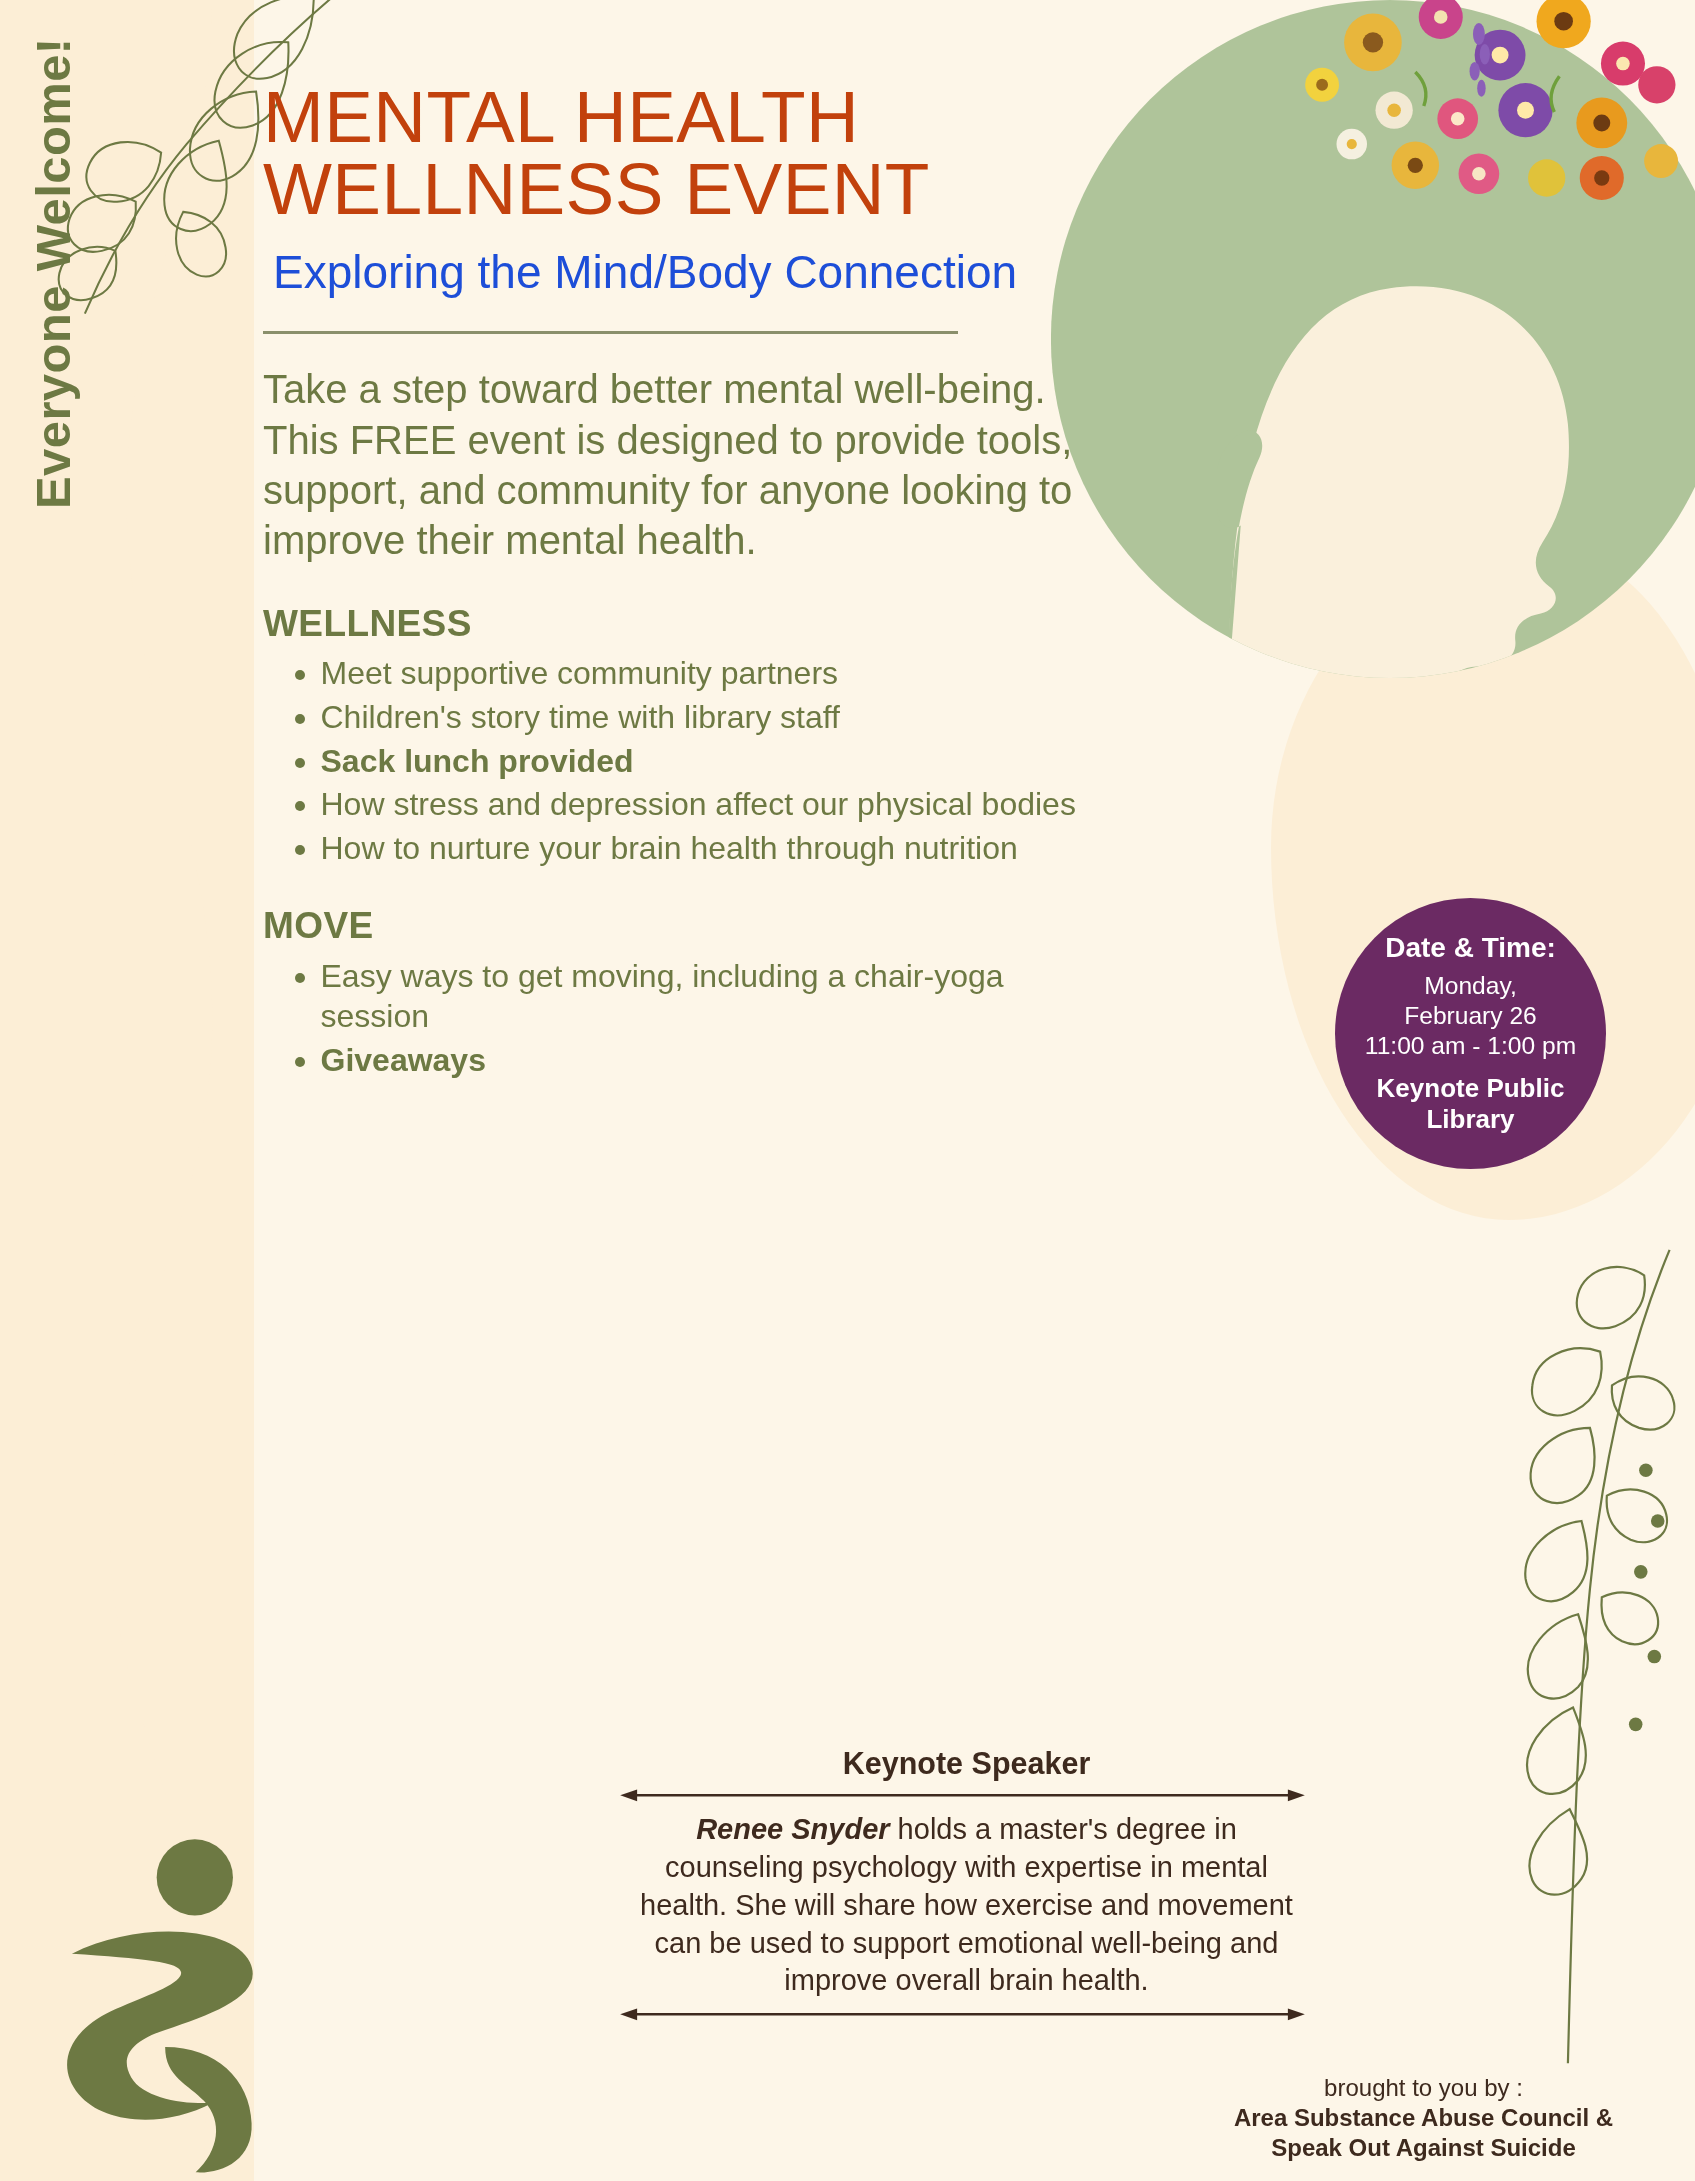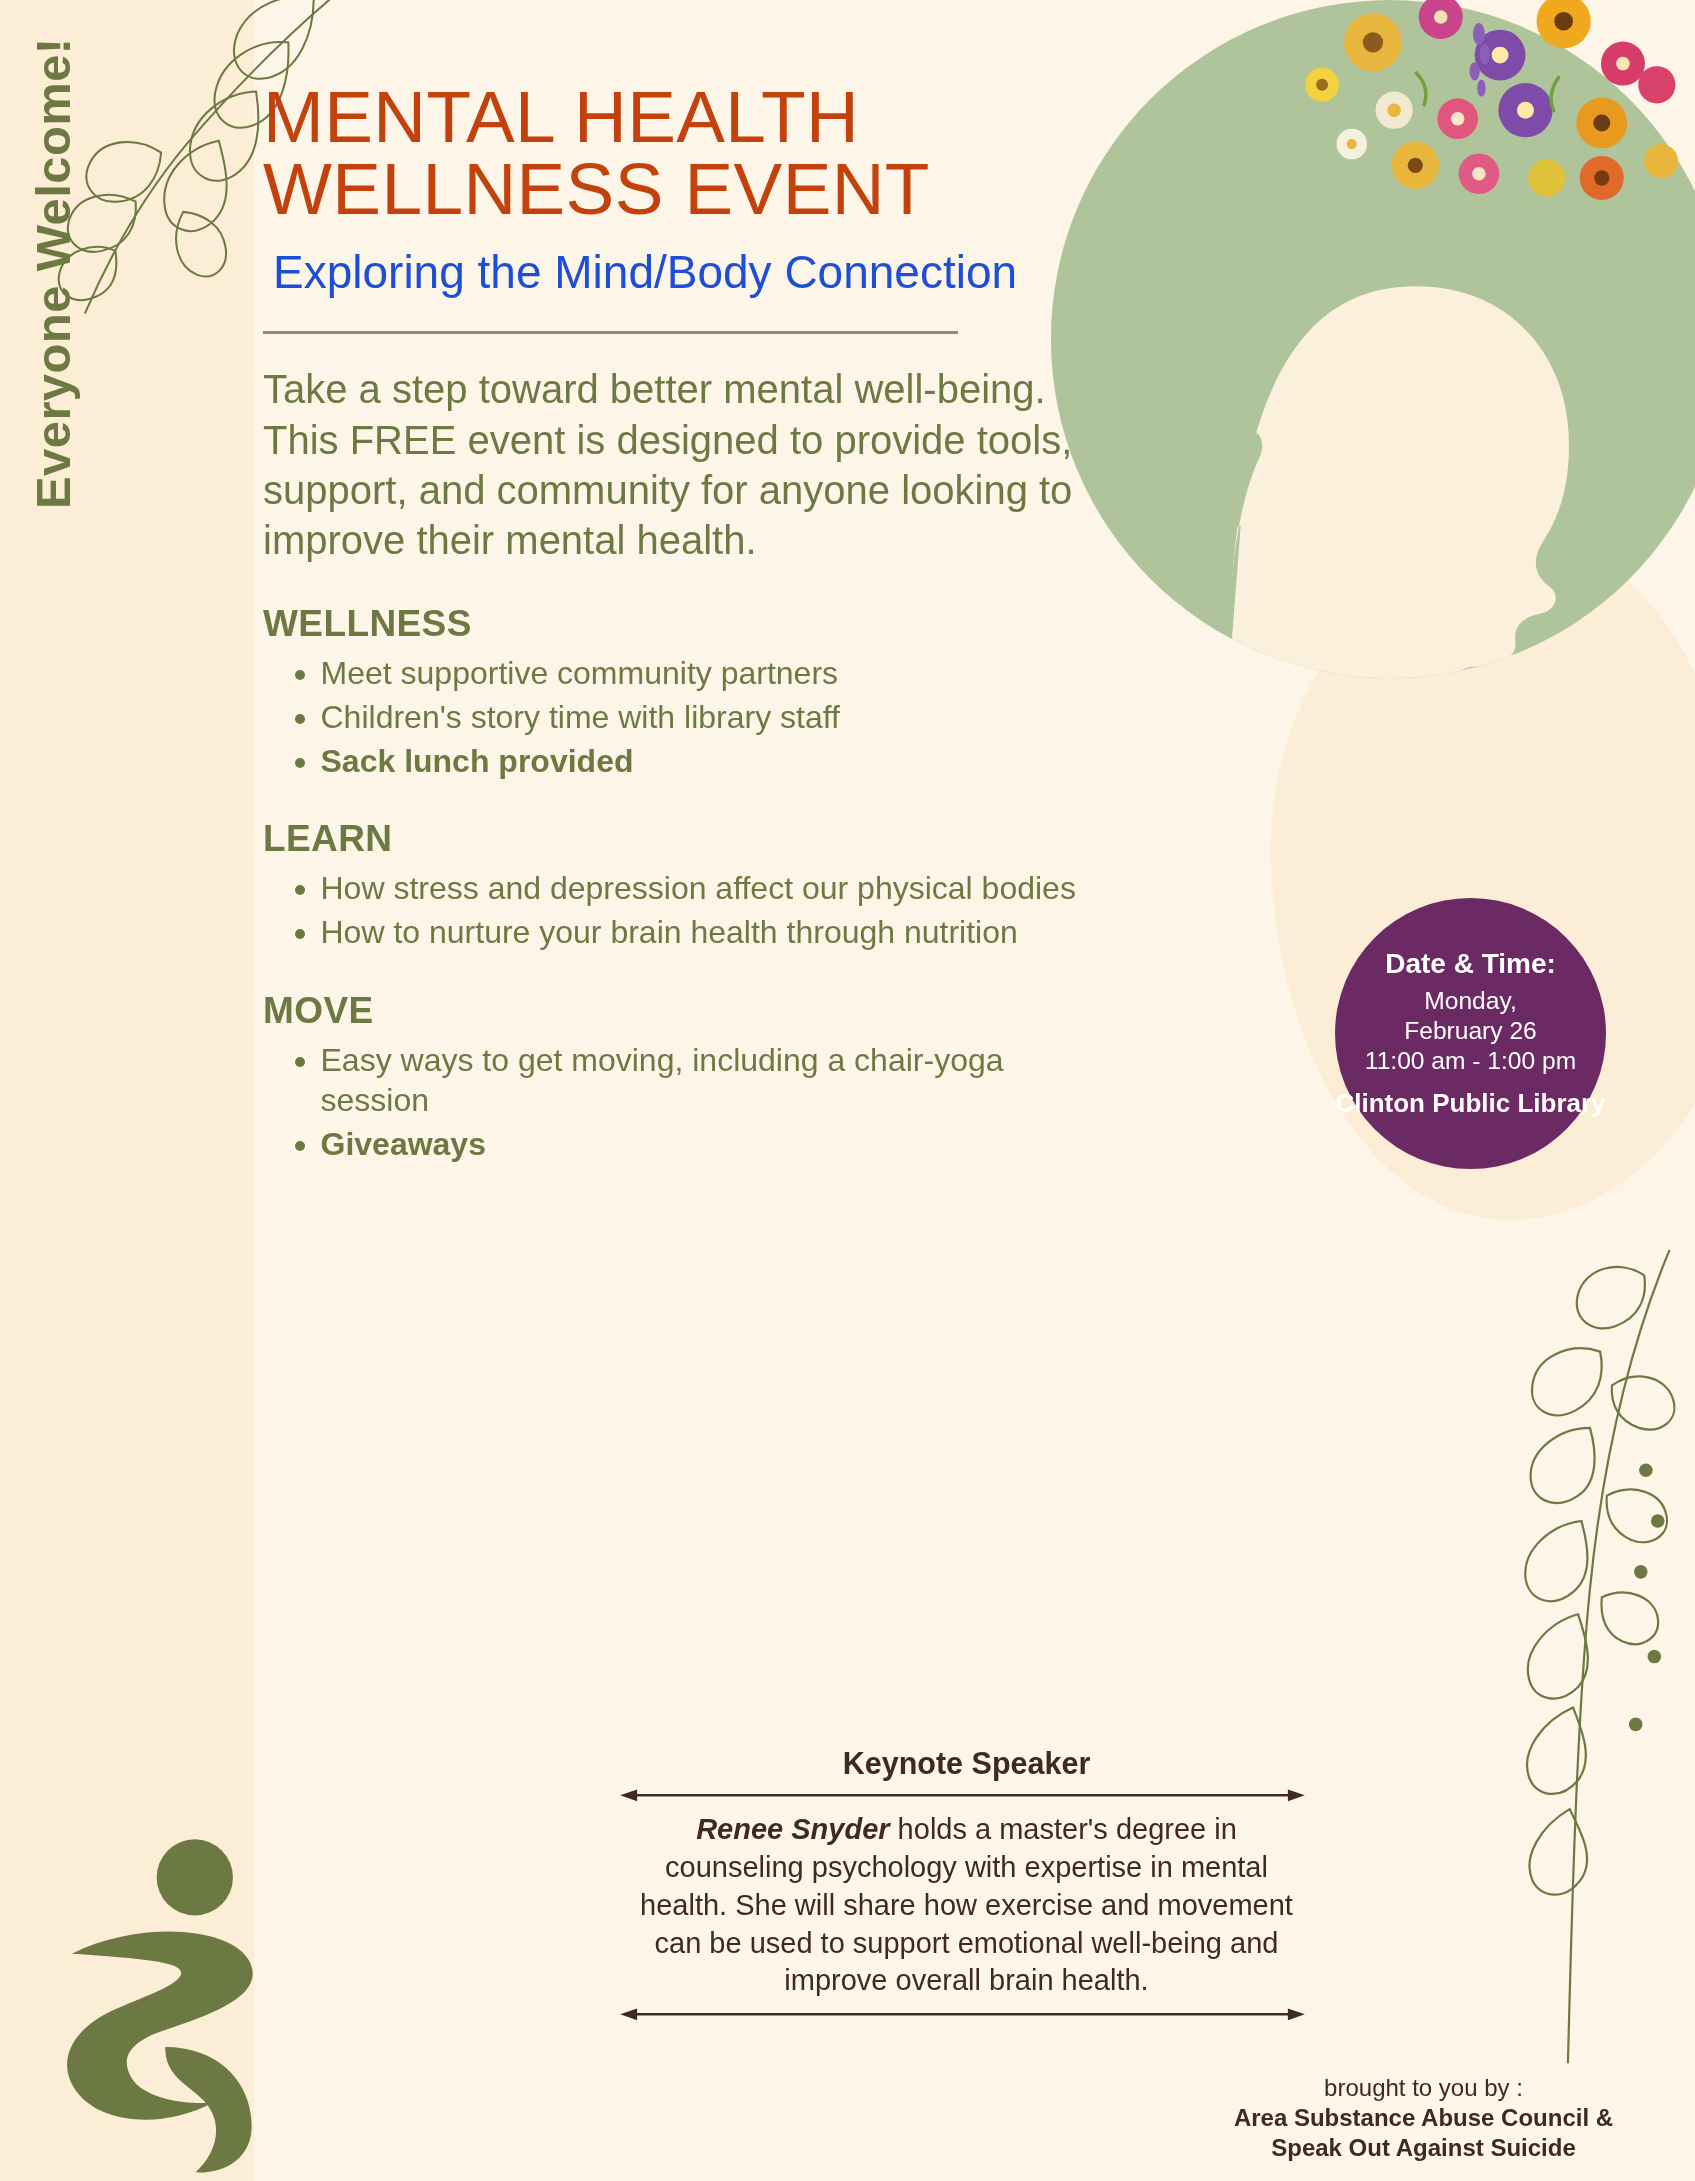--- a/index.html
+++ b/index.html
@@ -314,39 +314,38 @@
   <div class="rule"></div>
   <p class="intro">Take a step toward better mental well-being. This FREE event is designed to provide tools, support, and community for anyone looking to improve their mental health.</p>
 
   <div class="sec-head">WELLNESS</div>
   <ul class="bullets">
     <li>Meet supportive community partners</li>
     <li>Children's story time with library staff</li>
     <li class="bold">Sack lunch provided</li>
   </ul>
 
-  <div class="sec-head">LEARN</div>
   <ul class="bullets">
     <li>How stress and depression affect our physical bodies</li>
     <li>How to nurture your brain health through nutrition</li>
   </ul>
 
   <div class="sec-head">MOVE</div>
   <ul class="bullets">
     <li>Easy ways to get moving, including a chair-yoga session</li>
     <li class="bold">Giveaways</li>
   </ul>
 </div>
 
 <div class="date-badge">
   <div class="dt-label">Date &amp; Time:</div>
   <div class="dt-line">Monday,</div>
   <div class="dt-line">February 26</div>
   <div class="dt-line">11:00 am - 1:00 pm</div>
-  <div class="dt-venue">Clinton Public Library</div>
+  <div class="dt-venue">Keynote Public Library</div>
 </div>
 
 <div class="keynote">
   <div class="keynote-title">Keynote Speaker</div>
   <svg class="keynote-arrow" viewBox="0 0 810 22">
     <line x1="18" y1="11" x2="792" y2="11" stroke="#3E2A1E" stroke-width="3"></line>
     <polygon points="0,11 20,4 20,18" fill="#3E2A1E"></polygon>
     <polygon points="810,11 790,4 790,18" fill="#3E2A1E"></polygon>
   </svg>
   <p class="keynote-body"><b>Renee Snyder</b><span> holds a master's degree in counseling psychology with expertise in mental health. She will share how exercise and movement can be used to support emotional well-being and improve overall brain health.</span></p>

